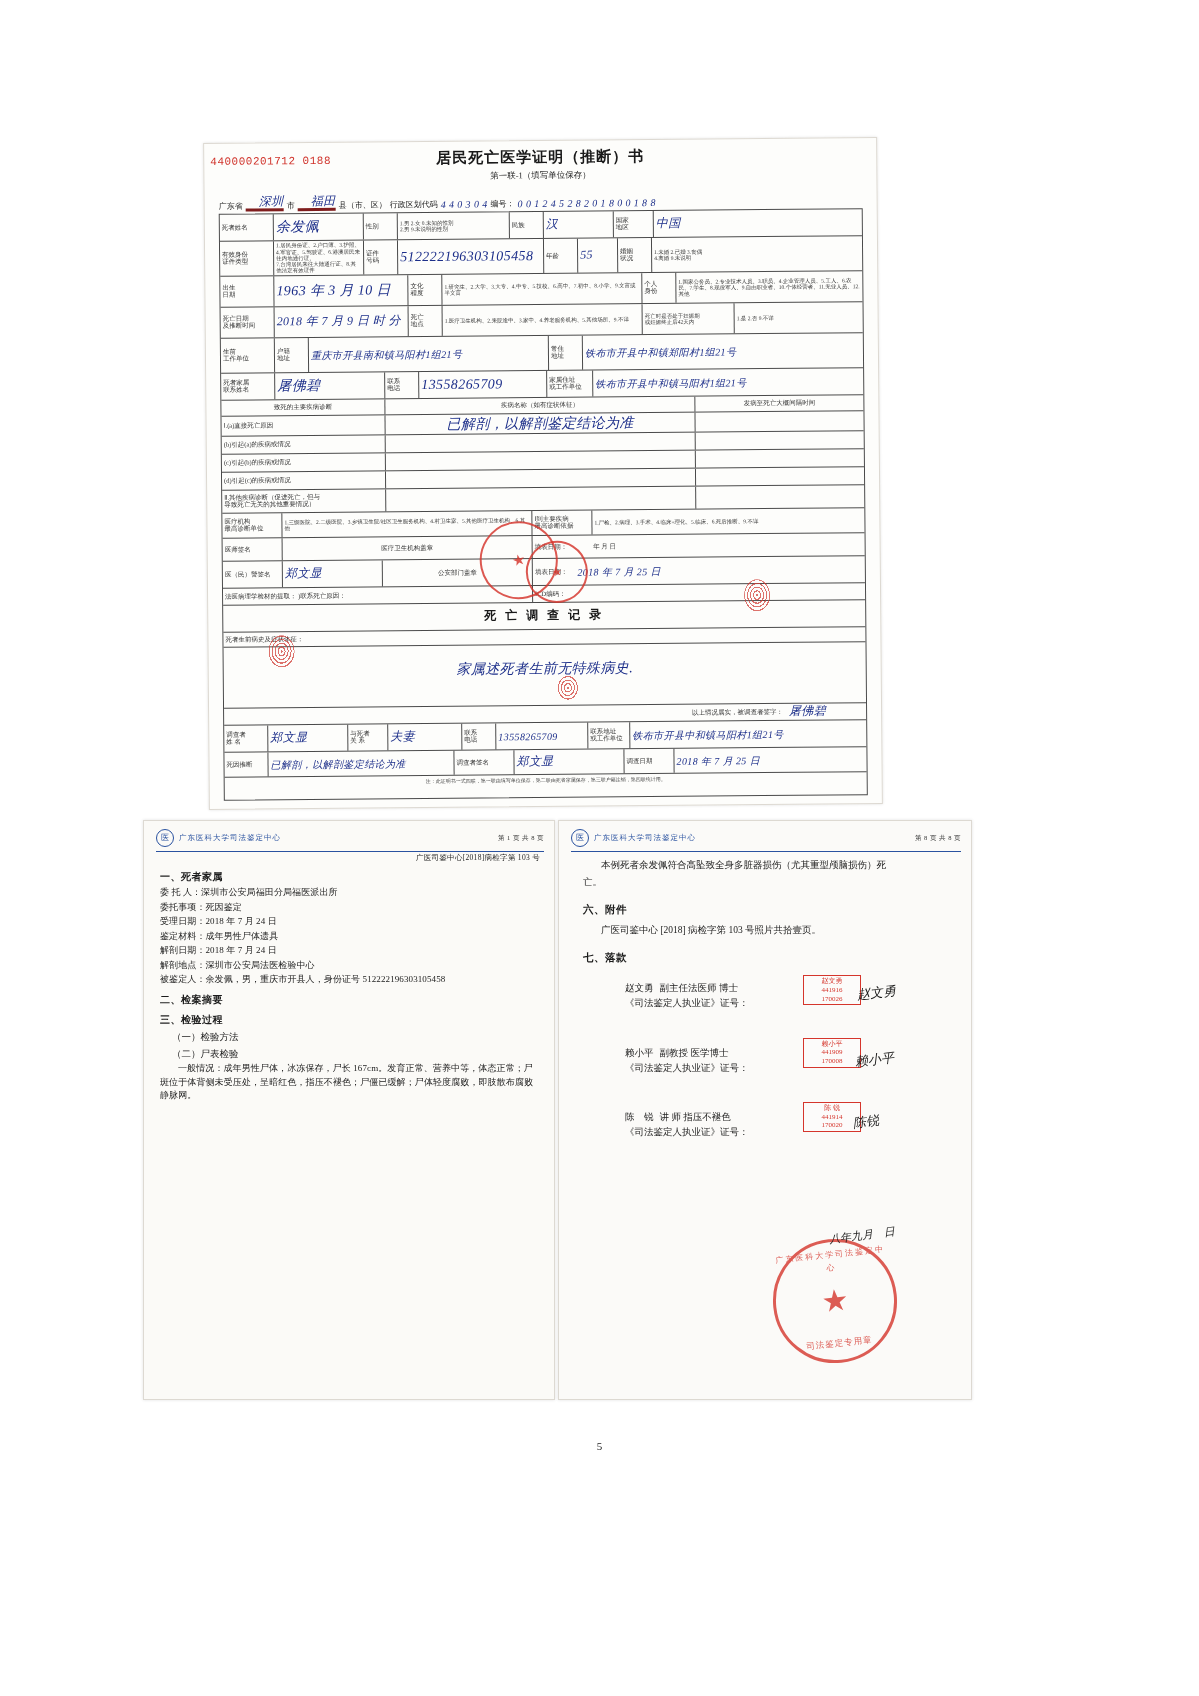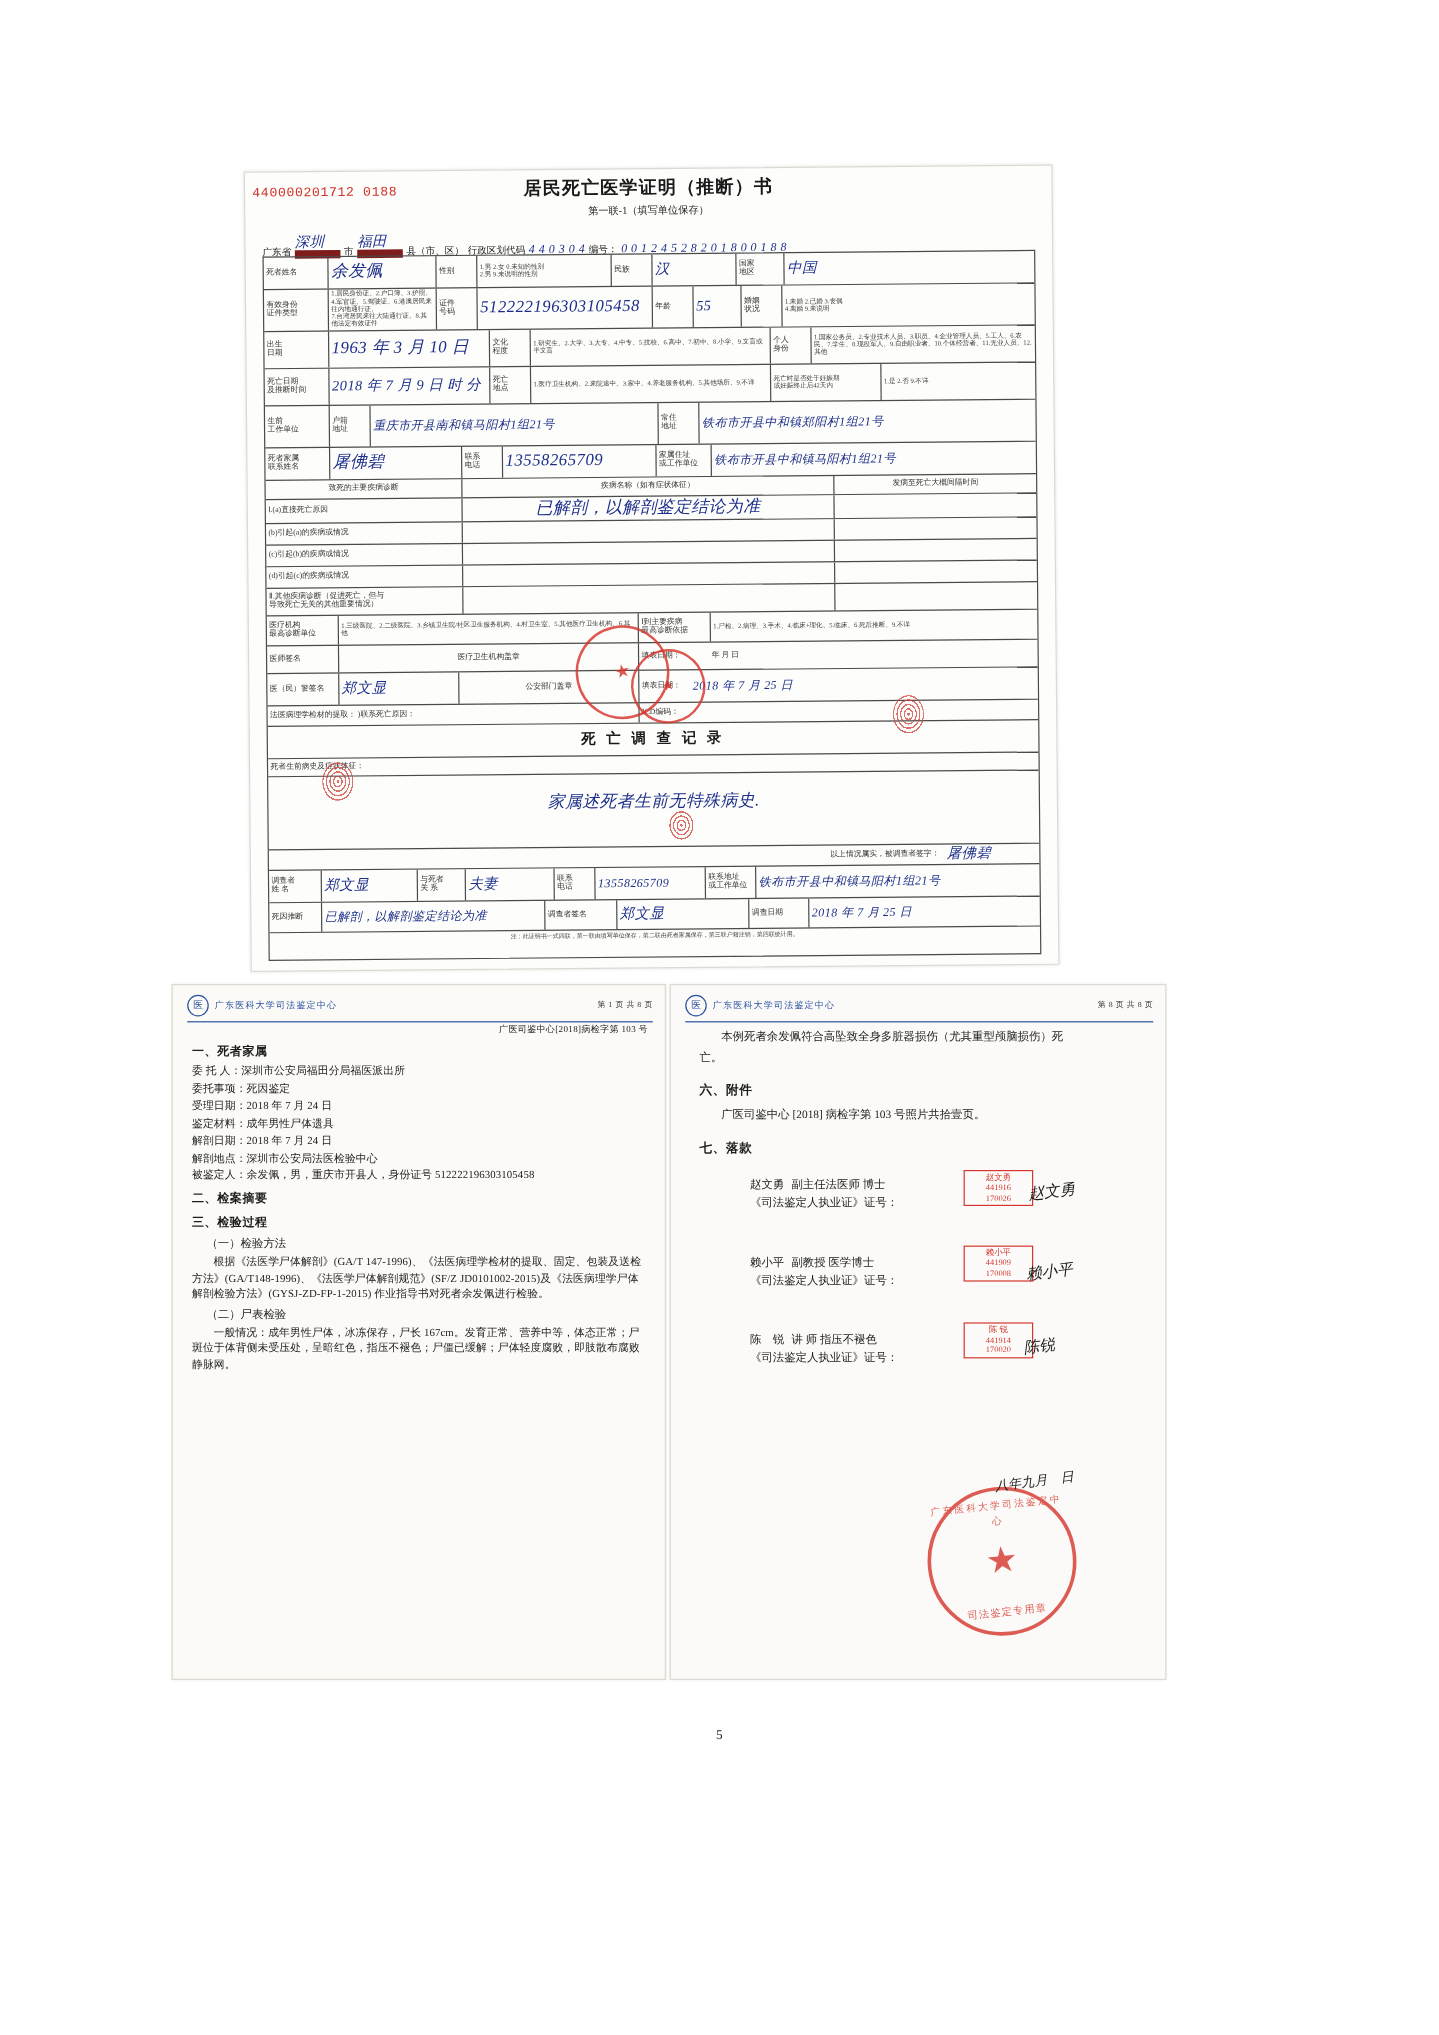--- a/index.html
+++ b/index.html
@@ -70,21 +70,21 @@
   }
   .hw {
     font-family: "Liberation Serif", serif;
     color: #1d2f8a;
     font-size: 12px;
     font-style: italic;
     letter-spacing: 0.4px;
   }
   .hw-sm { font-size: 10px; }
   .hw-lg { font-size: 14px; }
-  .ul { border-bottom: 7px solid #7f1d1d; display: inline-block; min-width: 38px; text-align: left; }
+  .ul { border-bottom: 3px solid #7f1d1d; display: inline-block; min-width: 38px; text-align: right; }
 
   .grid {
     position: absolute;
     left: 14px;
     top: 70px;
     right: 14px;
     bottom: 8px;
     border: 1.2px solid #4a4a4a;
     display: flex;
     flex-direction: column;
@@ -668,21 +668,20 @@
       <div class="bl-p">受理日期：2018 年 7 月 24 日</div>
       <div class="bl-p">鉴定材料：成年男性尸体遗具</div>
       <div class="bl-p">解剖日期：2018 年 7 月 24 日</div>
       <div class="bl-p">解剖地点：深圳市公安局法医检验中心</div>
       <div class="bl-p">被鉴定人：余发佩，男，重庆市开县人，身份证号 512222196303105458</div>
 
       <div class="bl-h2">二、检案摘要</div>
 
       <div class="bl-h2">三、检验过程</div>
       <div class="bl-h3">（一）检验方法</div>
-      <div class="bl-p ind">根据《法医学尸体解剖》(GA/T 147-1996)、《法医病理学检材的提取、固定、包装及送检方法》(GA/T148-1996)、《法医学尸体解剖规范》(SF/Z JD0101002-2015)及《法医病理学尸体解剖检验方法》(GYSJ-ZD-FP-1-2015) 作业指导书对死者余发佩进行检验。</div>
       <div class="bl-h3">（二）尸表检验</div>
       <div class="bl-p ind">一般情况：成年男性尸体，冰冻保存，尸长 167cm。发育正常、营养中等，体态正常；尸斑位于体背侧未受压处，呈暗红色，指压不褪色；尸僵已缓解；尸体轻度腐败，即肢散布腐败静脉网。</div>
     </div>
   </div>
 
   <div class="doc-br">
     <div class="bl-head">
       <span class="logo-circ">医</span>
       <span class="bl-org">广东医科大学司法鉴定中心</span>
       <span class="bl-pageno">第 8 页   共 8 页</span>

